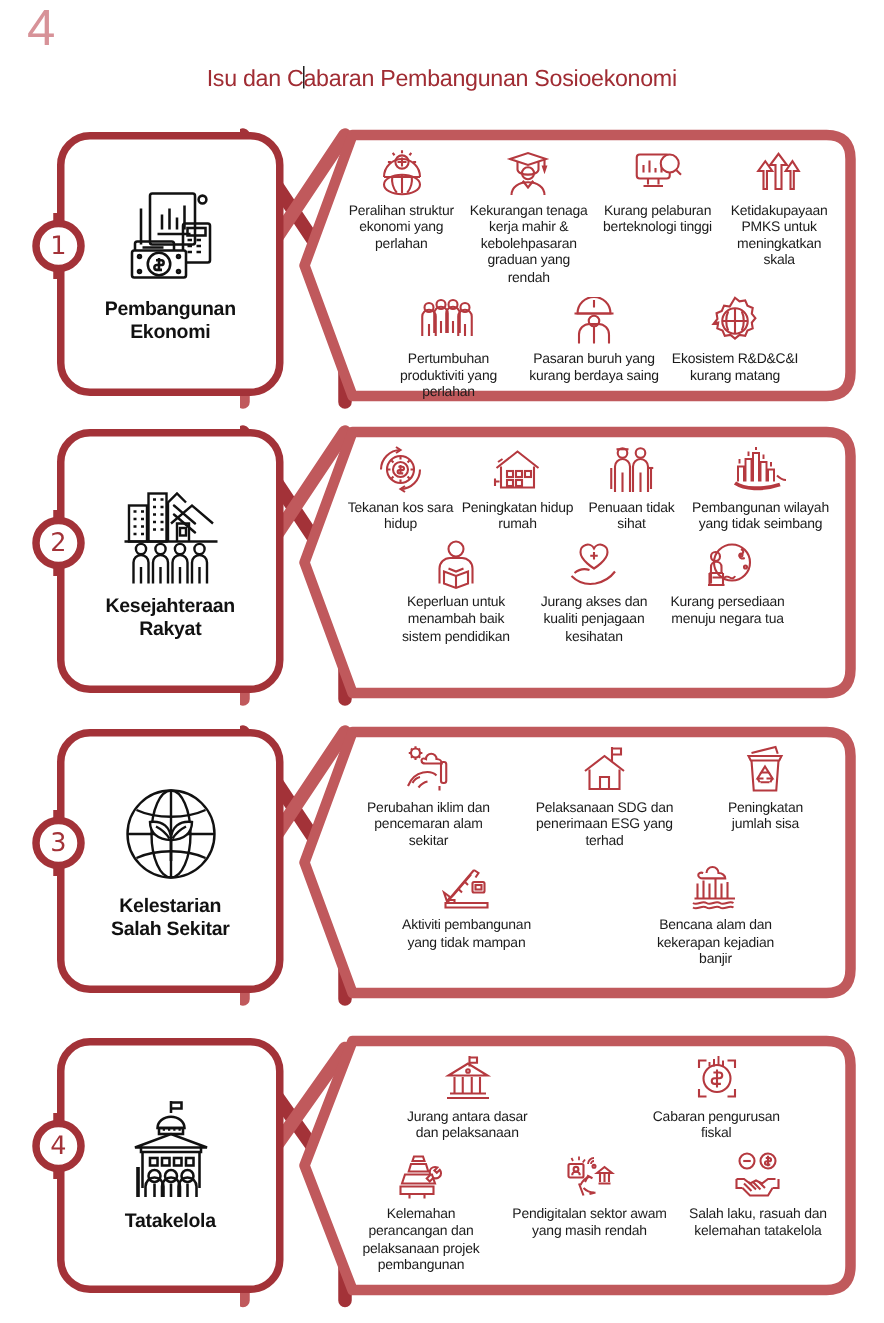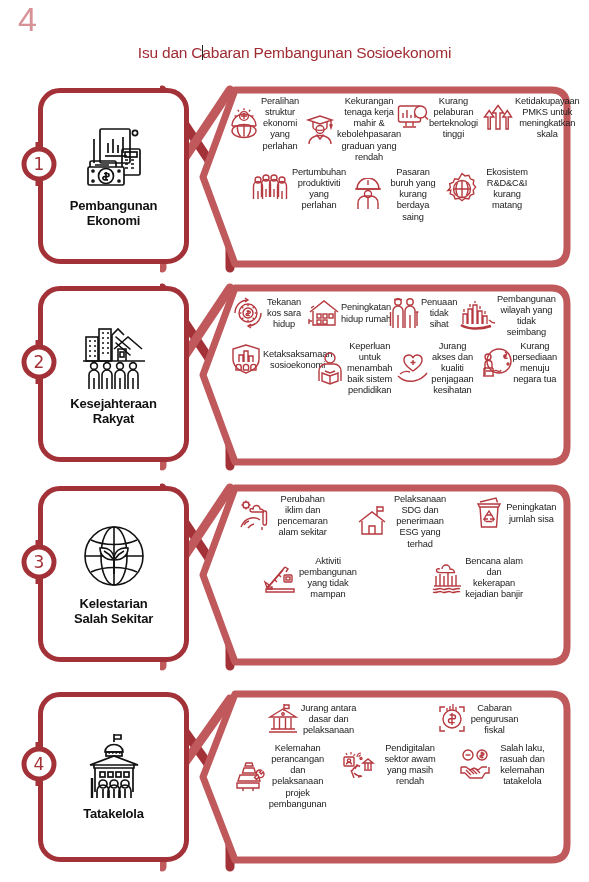--- a/index.html
+++ b/index.html
@@ -157,20 +157,21 @@
   .row {
     display: flex;
     justify-content: center;
     align-items: flex-start;
   }
   .row.r1 { margin-top: 2px; }
   .row.r2 { margin-top: 3px; }
 
   .item {
     display: flex;
+    flex-direction: column;
     align-items: center;
     padding: 0 2px;
   }
   .item-icon {
     height: 38px;
     display: flex;
     align-items: center;
     justify-content: center;
     margin-bottom: 1px;
   }
@@ -400,30 +401,20 @@
               <path d="M4 24V14h4v10M9 24V9h4v15M14 24V5h4v19M19 24V11h4v13M24 24V16h4v8"></path>
               <path d="M5 12V9M11 7V4M16 3V1M21 9V6M26 14V11"></path>
               <path d="M2 25c6 4 18 5 30 1" stroke-width="2.6"></path>
               <path d="M30 20c2 2 4 3 6 3"></path>
             </svg>
           </span>
           <span class="item-label">Pembangunan wilayah yang tidak seimbang</span>
         </div>
       </div>
       <div class="row r2" style="margin-top:2px">
-        <div class="item" style="width:84px">
-          <span class="item-icon">
-            <svg width="34" height="34" viewBox="0 0 34 34" fill="none" stroke="#b5393f" stroke-width="1.4">
-              <path d="M17 2L4 6v10c0 7 6 12 13 14 7-2 13-7 13-14V6z"></path>
-              <path d="M10 19V12h4v7M15 19V8h4v11M20 19V13h4v6"></path>
-              <path d="M7 24c0-1.5 1.2-2.6 2.6-2.6S12.2 22.5 12.2 24v3H7zM14.4 24c0-1.5 1.2-2.6 2.6-2.6s2.6 1.1 2.6 2.6v3h-5.2zM21.8 24c0-1.5 1.2-2.6 2.6-2.6S27 22.5 27 24v3h-5.2z"></path>
-            </svg>
-          </span>
-          <span class="item-label">Ketaksaksamaan sosioekonomi</span>
-        </div>
         <div class="item" style="width:92px">
           <span class="item-icon">
             <svg width="34" height="34" viewBox="0 0 34 34" fill="none" stroke="#b5393f" stroke-width="1.4">
               <circle cx="17" cy="7" r="5"></circle>
               <path d="M6 30V20a7 7 0 0 1 7-7h8a7 7 0 0 1 7 7v10"></path>
               <path d="M9 22l8 3 8-3v8l-8 3-8-3z" fill="#fff"></path>
               <path d="M17 25v8"></path>
               <path d="M12 20l5 2 5-2"></path>
             </svg>
           </span>

